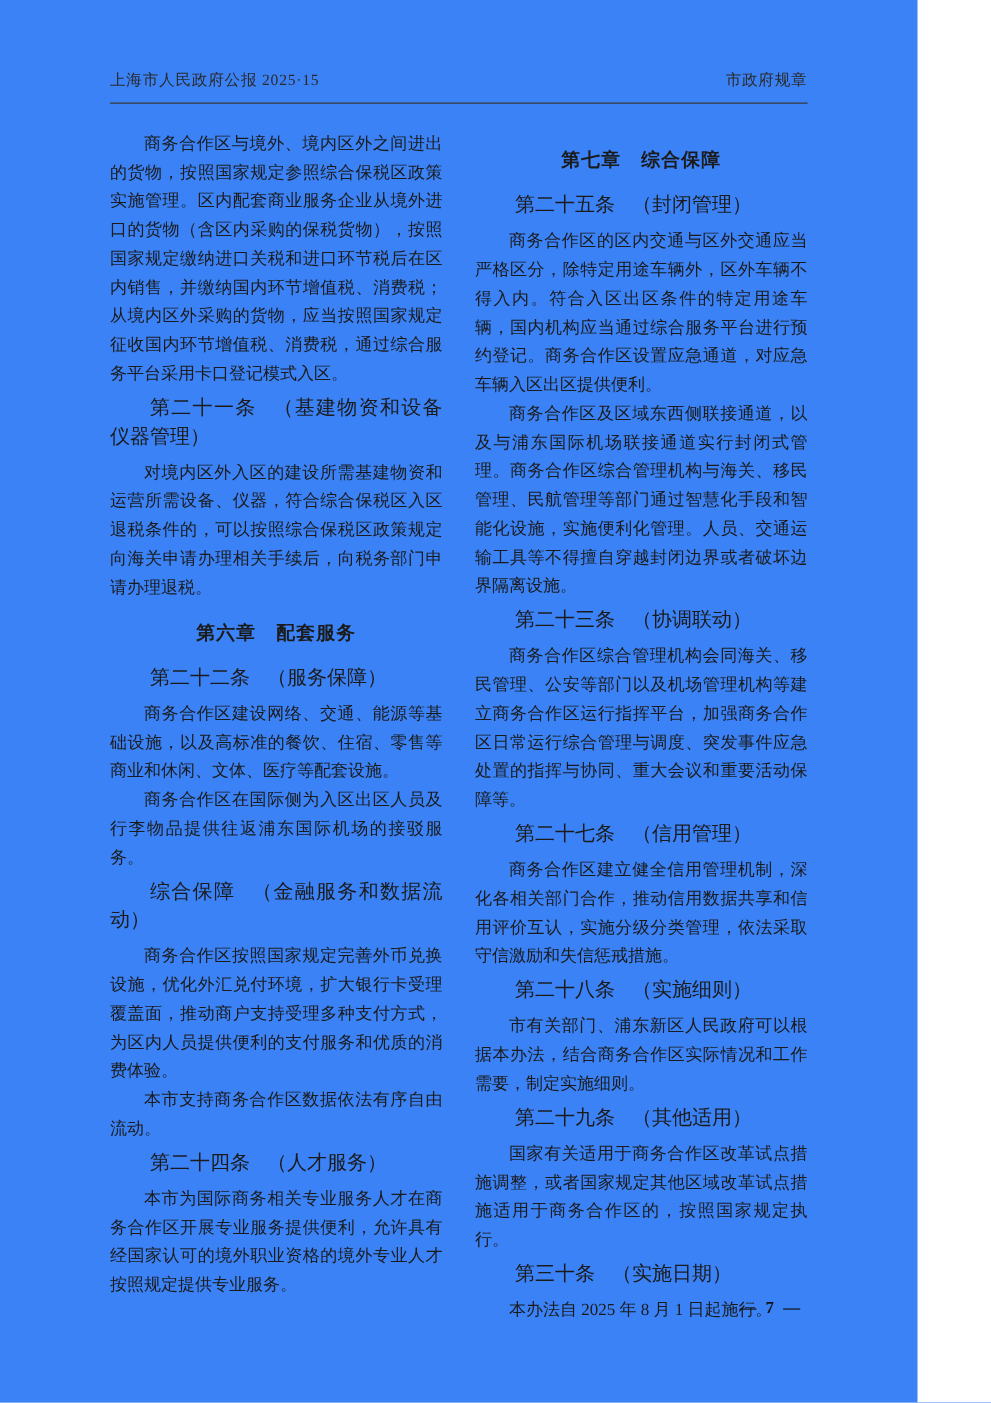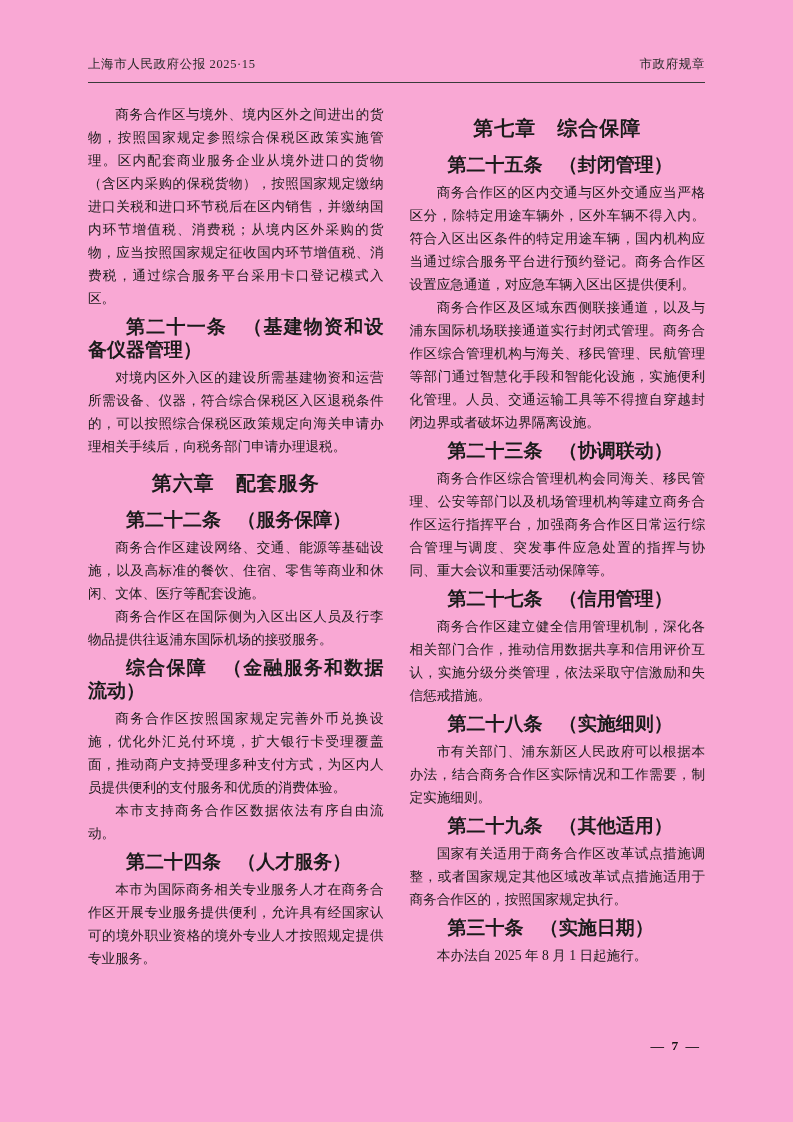--- a/index.html
+++ b/index.html
@@ -5,24 +5,24 @@
   * { box-sizing: border-box; }
   html, body { margin: 0; padding: 0; }
   body {
     width: 793px; height: 1122px;
     background: #ffffff;
     color: #1b1b1b;
     font-family: "Liberation Serif", "DejaVu Serif", serif;
   }
   .page {
     position: relative;
-    width: 793px; height: 1122px;
+    width: 734px; height: 1122px;
     padding: 56px 88px 0 88px;
     overflow: hidden;
-    background: #f9a8d4;
+    background: #3b82f6;
   }
   .header {
     display: flex;
     justify-content: space-between;
     align-items: flex-end;
     font-size: 12.5px;
     letter-spacing: 0.6px;
     color: #2a2a2a;
     padding-bottom: 9px;
     border-bottom: 1.2px solid #3a3a3a;
@@ -36,31 +36,31 @@
     width: 295.5px;
     font-size: 13.6px;
     line-height: 23px;
     text-align: justify;
     text-justify: inter-ideograph;
   }
   .para { margin: 0; text-indent: 2em; }
   .article {
     margin: 5px 0;
     text-indent: 2em;
-    font-weight: bold;
-    font-size: 19px;
+    font-weight: normal;
+    font-size: 16px;
     font-family: "Liberation Sans", "DejaVu Sans", sans-serif;
   }
   .art-title { margin-left: 0.85em; }
   .chapter {
     margin: 14px 0 13px 0;
     text-align: center;
     text-indent: 0;
     font-weight: bold;
-    font-size: 20px;
+    font-size: 15px;
     letter-spacing: 1px;
     font-family: "Liberation Sans", "DejaVu Sans", sans-serif;
   }
   .page-number {
     position: absolute;
     top: 1038px;
     right: 92px;
     font-size: 13.5px;
     font-weight: bold;
     letter-spacing: 2px;

